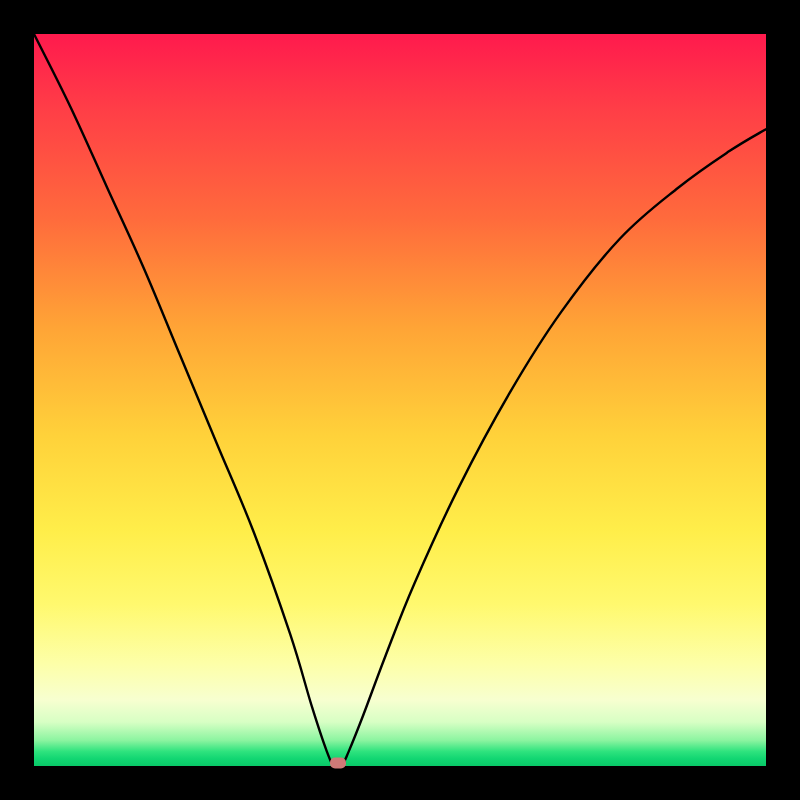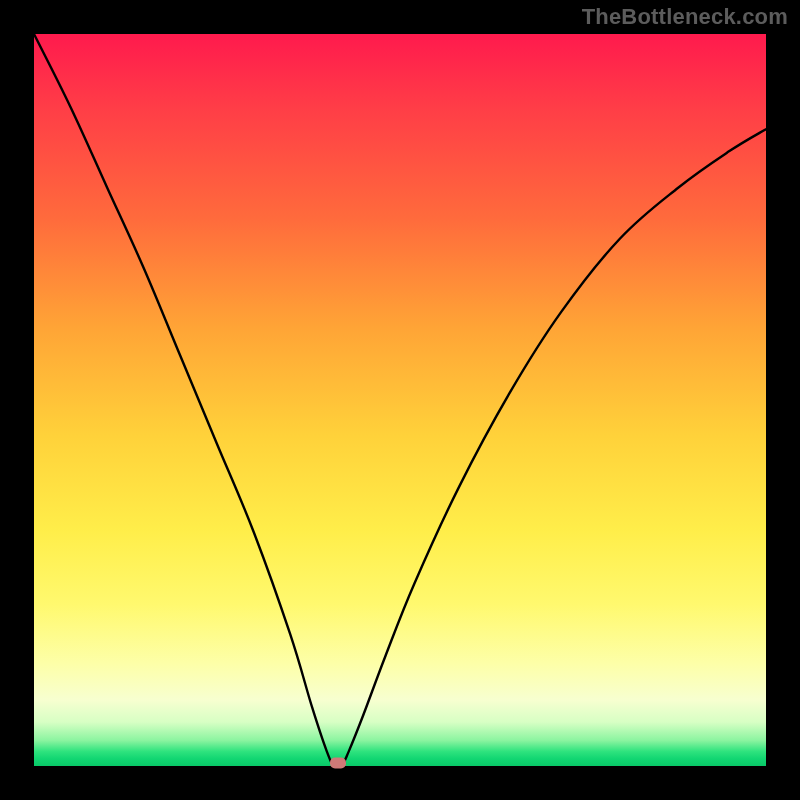--- a/index.html
+++ b/index.html
@@ -74,21 +74,20 @@
     height: 11px;
     border-radius: 5px;
     background: #cf7a78;
     transform: translate(-50%, -50%);
   }
 </style>
 </head>
 <body>
 
 <div class="frame">
-  <div class="watermark">TheBottleneck.com</div>
 
   <div class="plot-area">
     <svg class="curve" viewBox="0 0 732 732">
       <path id="curve-path" d="M 0.00 0.00 C 6.59 13.18, 23.42 45.53, 36.60 73.20 C 49.78 100.87, 60.02 124.73, 73.20 153.72 C 86.38 182.71, 96.62 203.94, 109.80 234.24 C 122.98 264.54, 133.22 290.46, 146.40 322.08 C 159.58 353.70, 169.82 378.30, 183.00 409.92 C 196.18 441.54, 206.42 463.50, 219.60 497.76 C 232.78 532.02, 245.66 568.62, 256.20 600.24 C 266.74 631.86, 271.57 652.36, 278.16 673.44 C 284.75 694.52, 288.85 706.82, 292.80 717.36 C 296.75 727.90, 297.48 729.36, 300.12 732.00 C 302.76 734.64, 304.80 734.64, 307.44 732.00 C 310.08 729.36, 310.81 726.58, 314.76 717.36 C 318.71 708.14, 322.81 697.89, 329.40 680.76 C 335.99 663.63, 342.14 645.92, 351.36 622.20 C 360.58 598.48, 367.46 579.30, 380.64 549.00 C 393.82 518.70, 407.43 488.10, 424.56 453.84 C 441.69 419.58, 457.35 390.30, 475.80 358.68 C 494.25 327.06, 507.28 305.83, 527.04 278.16 C 546.80 250.49, 564.52 227.36, 585.60 204.96 C 606.68 182.56, 624.40 169.53, 644.16 153.72 C 663.92 137.91, 679.59 127.66, 695.40 117.12 C 711.21 106.58, 725.41 99.11, 732.00 95.16"></path>
     </svg>
     <div id="min-marker" class="marker" style="left: 303.78px; top: 729px;"></div>
   </div>
 </div>
 
 </body></html>

